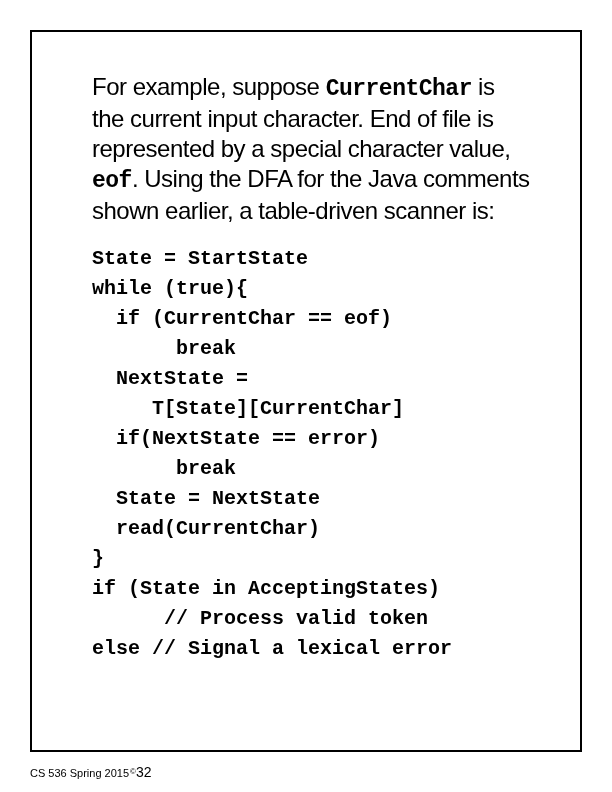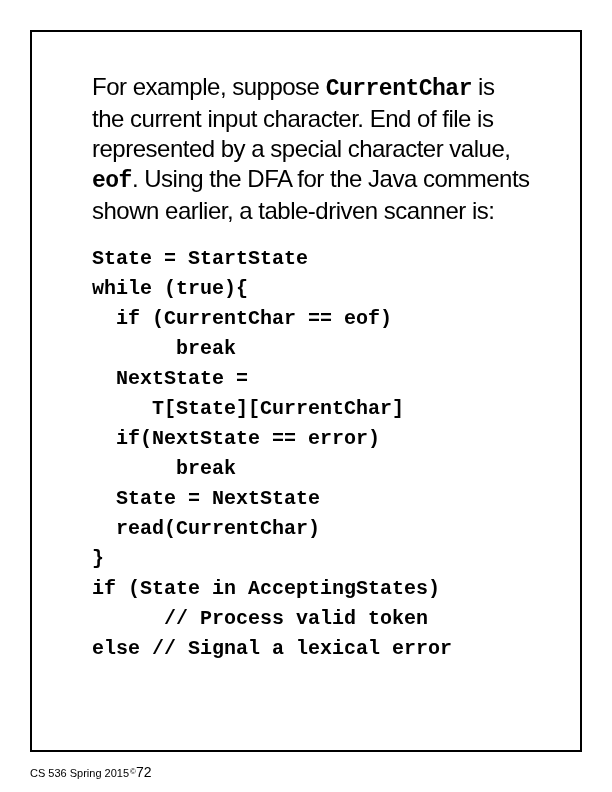--- a/index.html
+++ b/index.html
@@ -68,15 +68,15 @@
 
     <div class="code"><div>State = StartState</div><div>while (true){</div><div>  if (CurrentChar == eof)</div><div>       break</div><div>  NextState =</div><div>     T[State][CurrentChar]</div><div>  if(NextState == error)</div><div>       break</div><div>  State = NextState</div><div>  read(CurrentChar)</div><div>}</div><div>if (State in AcceptingStates)</div><div>      // Process valid token</div><div>else // Signal a lexical error</div></div>
 
   </div>
 
   <div class="footer">
     <div class="footer-left">
       <span>CS 536  Spring 2015</span>
       <span class="copyright">©</span>
     </div>
-    <span class="page-num">72</span>
+    <span class="page-num">32</span>
   </div>
 </div>
 
 </body></html>

